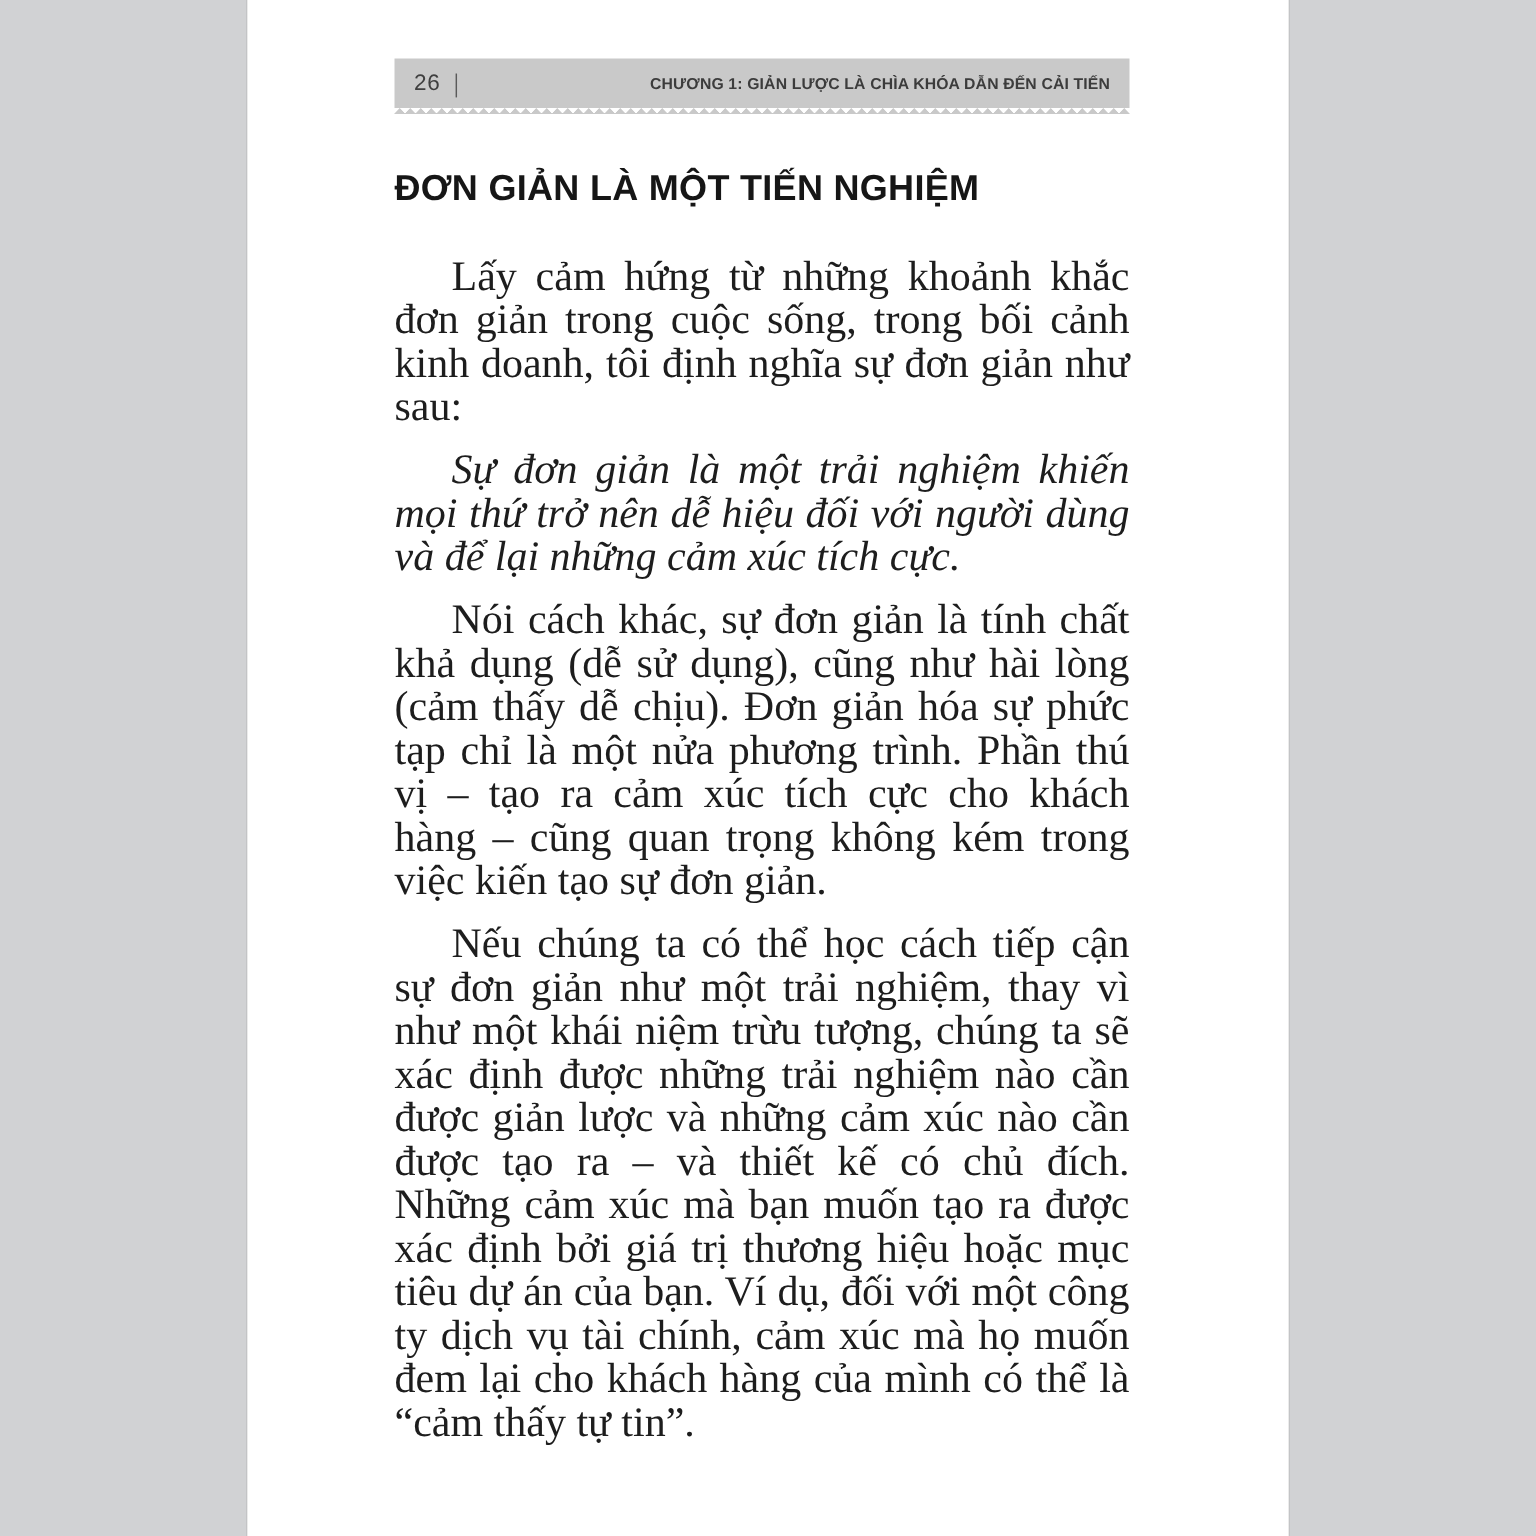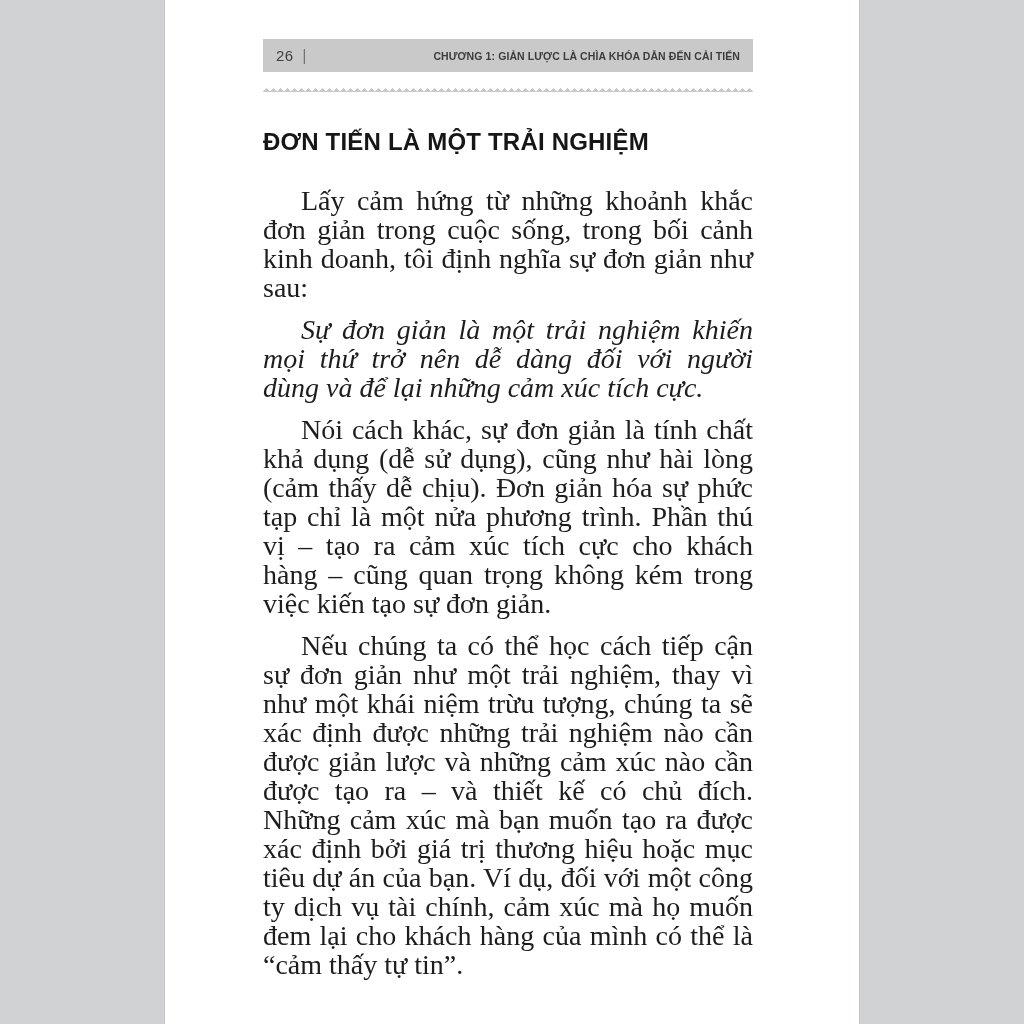--- a/index.html
+++ b/index.html
@@ -19,21 +19,21 @@
   }
   .gutter.left  { width: 164px; border-right: 1px solid #c3c4c6; }
   .gutter.right { width: 164px; border-left: 1px solid #c3c4c6; }
   .page {
     flex: 1 1 auto;
     background: var(--page-background, #ffffff);
     position: relative;
   }
   
   .header-bar {
-    margin: 39px 0 16px 98px;
+    margin: 39px 0 0 98px;
     width: 490px;
     height: 33px;
     background: var(--header-bar, #c9c9c9);
     display: flex;
     align-items: center;
     padding: 0 13px;
     box-sizing: border-box;
   }
   .sawtooth {
     margin-left: 98px;
@@ -92,23 +92,23 @@
 
   <div class="page">
 
     <div class="header-bar">
       <span class="pagenum">26</span>
       <span class="pagenum-sep">|</span>
       <span class="chapter">CHƯƠNG 1: GIẢN LƯỢC LÀ CHÌA KHÓA DẪN ĐẾN CẢI TIẾN</span>
     </div>
     <div class="sawtooth"></div>
 
-    <h1 class="section-heading">ĐƠN TIẾN LÀ MỘT TRẢI NGHIỆM</h1>
+    <h1 class="section-heading">ĐƠN GIẢN LÀ MỘT TIẾN NGHIỆM</h1>
 
     <p class="body first">Lấy cảm hứng từ những khoảnh khắc đơn giản trong cuộc sống, trong bối cảnh kinh doanh, tôi định nghĩa sự đơn giản như sau:</p>
-    <p class="body quote">Sự đơn giản là một trải nghiệm khiến mọi thứ trở nên dễ dàng đối với người dùng và để lại những cảm xúc tích cực.</p>
+    <p class="body quote">Sự đơn giản là một trải nghiệm khiến mọi thứ trở nên dễ hiệu đối với người dùng và để lại những cảm xúc tích cực.</p>
     <p class="body">Nói cách khác, sự đơn giản là tính chất khả dụng (dễ sử dụng), cũng như hài lòng (cảm thấy dễ chịu). Đơn giản hóa sự phức tạp chỉ là một nửa phương trình. Phần thú vị – tạo ra cảm xúc tích cực cho khách hàng – cũng quan trọng không kém trong việc kiến tạo sự đơn giản.</p>
     <p class="body">Nếu chúng ta có thể học cách tiếp cận sự đơn giản như một trải nghiệm, thay vì như một khái niệm trừu tượng, chúng ta sẽ xác định được những trải nghiệm nào cần được giản lược và những cảm xúc nào cần được tạo ra – và thiết kế có chủ đích. Những cảm xúc mà bạn muốn tạo ra được xác định bởi giá trị thương hiệu hoặc mục tiêu dự án của bạn. Ví dụ, đối với một công ty dịch vụ tài chính, cảm xúc mà họ muốn đem lại cho khách hàng của mình có thể là “cảm thấy tự tin”.</p>
 
   </div>
 
   <div class="gutter right"></div>
 </div>
 
 </body></html>

